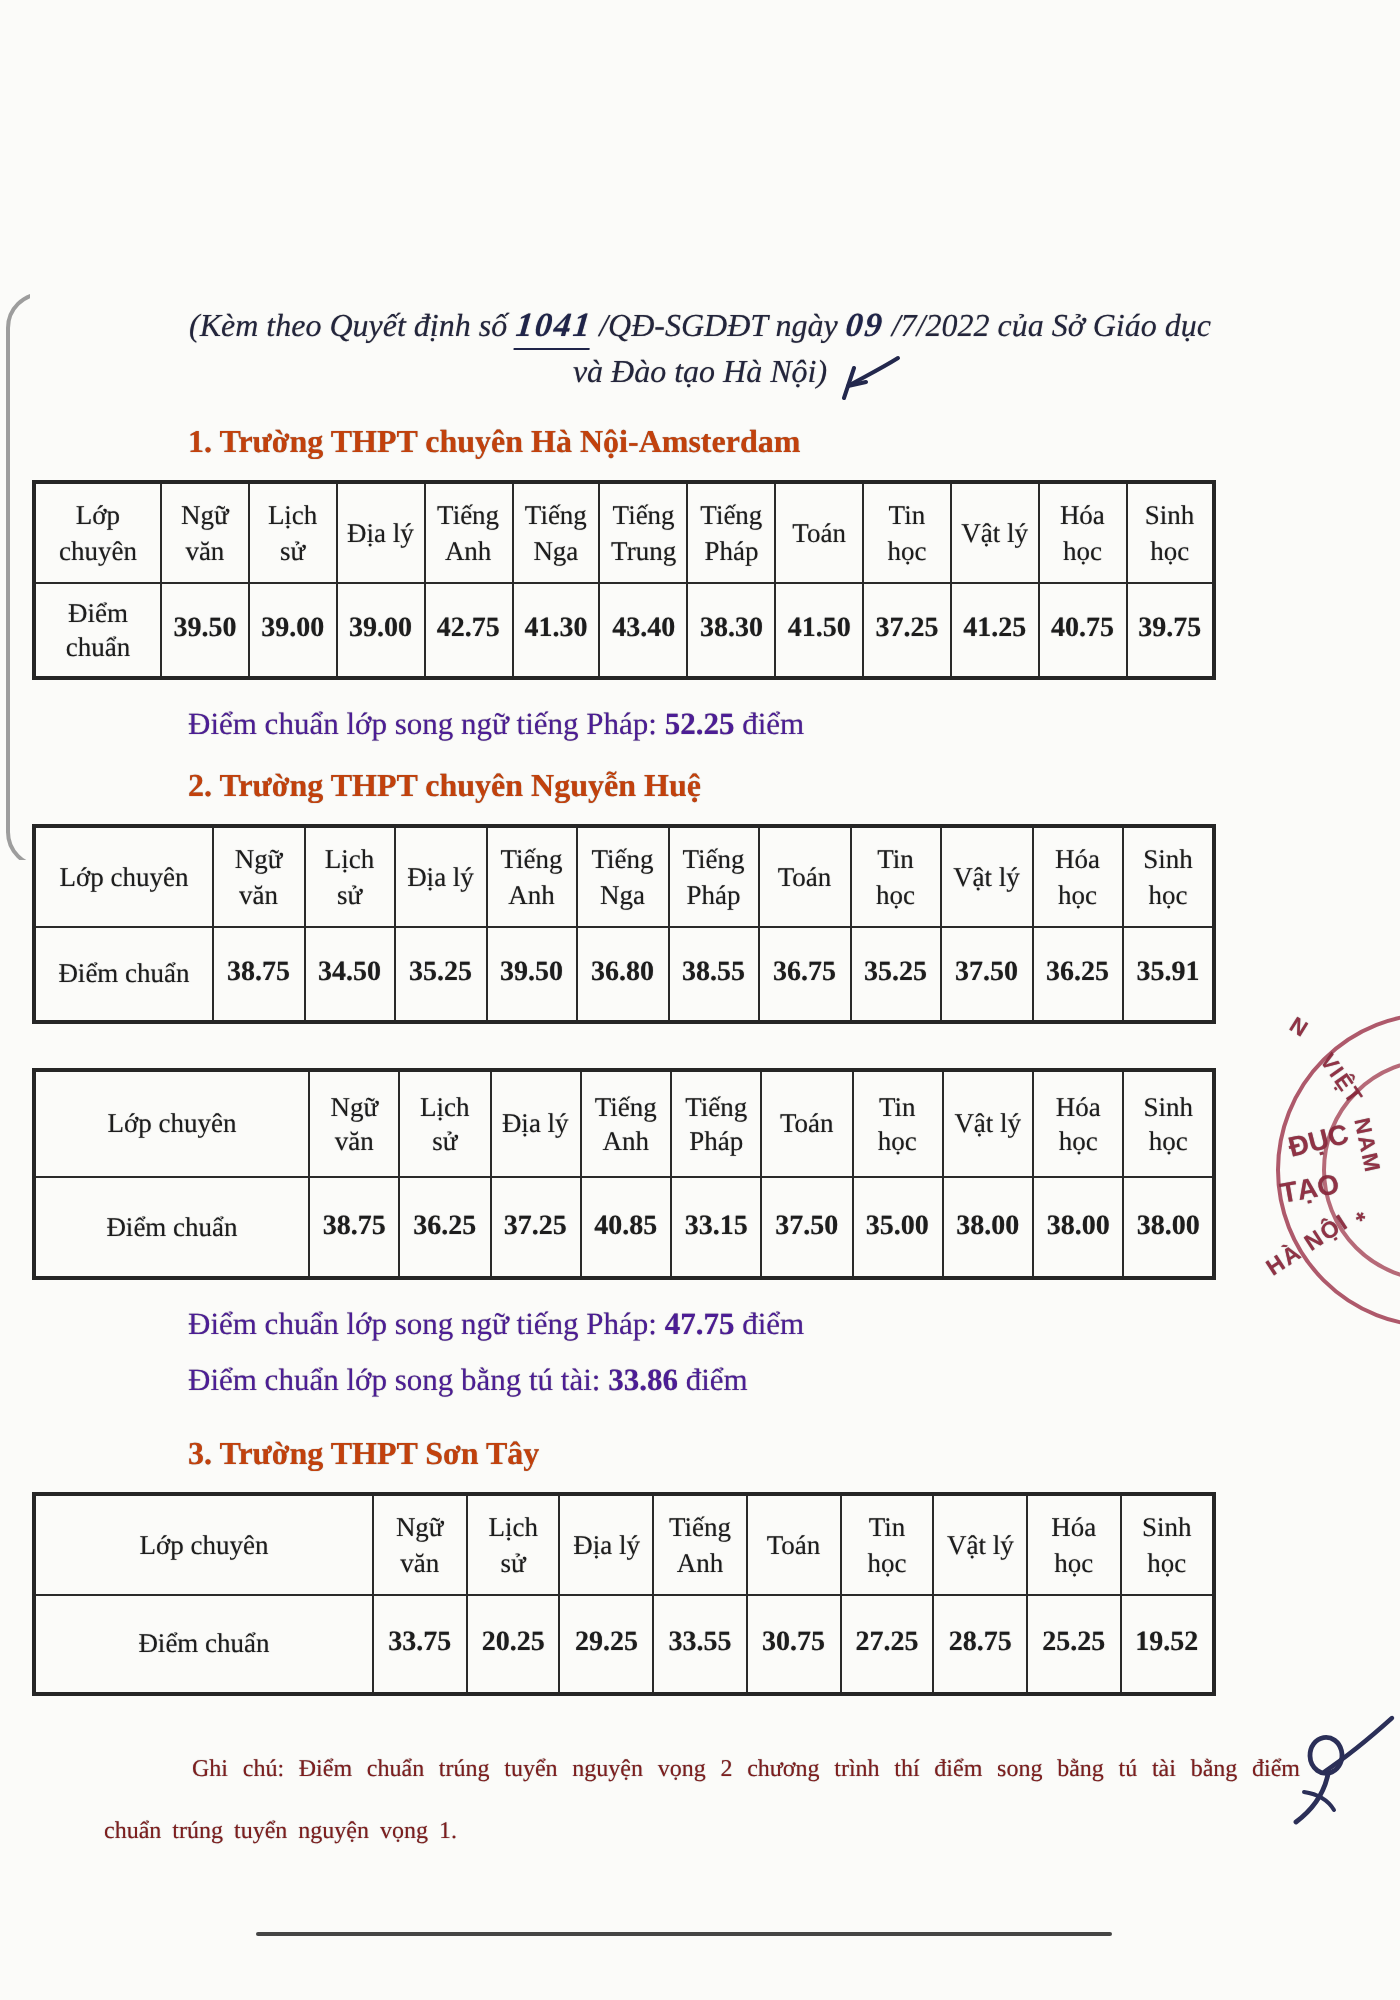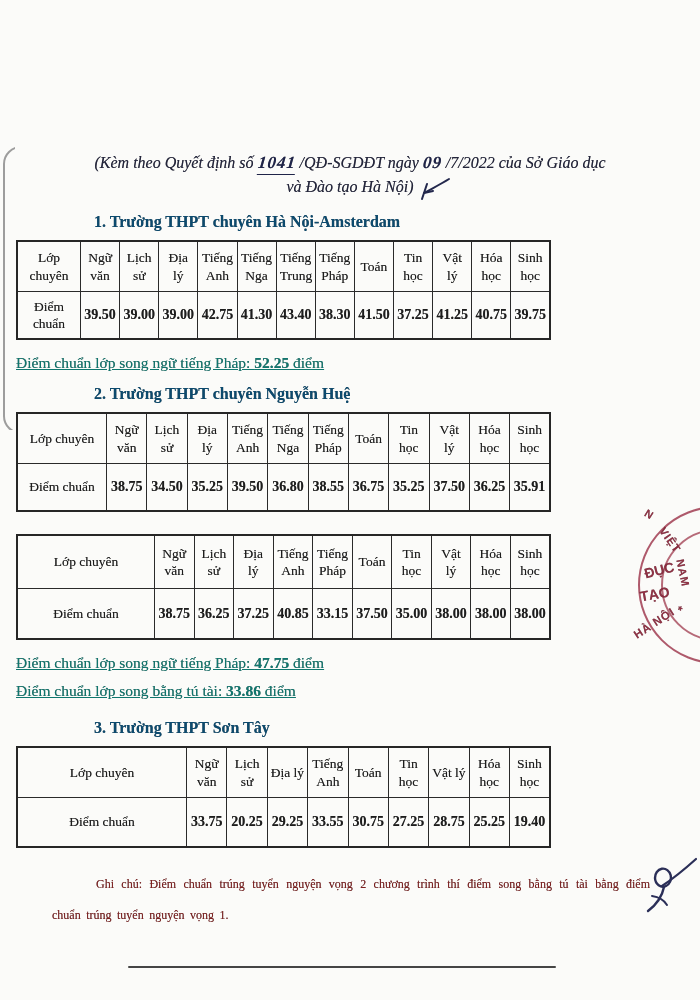--- a/index.html
+++ b/index.html
@@ -38,40 +38,40 @@
   .frag-1{left:645px;top:508px;font-size:11px;transform:rotate(32deg);}
   .frag-2{left:656px;top:534px;font-size:11px;transform:rotate(55deg);letter-spacing:1px;}
   .frag-3{left:669px;top:567px;font-size:11px;transform:rotate(78deg);letter-spacing:1px;}
   .frag-4{left:676px;top:601px;font-size:12px;transform:rotate(100deg);}
   .frag-5{left:631px;top:617px;font-size:11.5px;transform:rotate(-33deg);letter-spacing:1px;}
   .frag-6{left:644px;top:562px;font-size:14px;transform:rotate(-14deg);}
   .frag-7{left:640px;top:586px;font-size:14px;transform:rotate(-10deg);}
 
   
   .content{position:absolute;left:16px;top:210px;width:670px;}
-  .sec-heading{margin-left:78px;font-weight:700;font-size:16px;line-height:24px;color:#0c4a6e;}
-  .section table{margin-top:6px;border-collapse:collapse;width:535px;table-layout:fixed;
+  .sec-heading{margin-left:78px;font-weight:700;font-size:16px;line-height:24px;color:#c2410c;}
+  .section table{margin-top:6px;border-collapse:collapse;width:592px;table-layout:fixed;
     background:transparent;padding-left:32px;}
   .section td{border:1.6px solid #2a2a2a;text-align:center;vertical-align:middle;
     padding:1px 3px;font-size:13.5px;line-height:1.28;color:#1d1d1d;}
   .section table{border:2px solid #262626;}
   tr.header-row td{height:47px;}
   tr.data-row td{height:44px;font-weight:700;font-size:14px;}
   tr.data-row td:first-child{font-weight:400;font-size:13.5px;}
   .tbl-0 td:first-child{width:56px;}
   .tbl-1 td:first-child{width:82px;}
   .tbl-2 td:first-child{width:130px;}
   .tbl-3 td:first-child{width:162px;}
   .tbl-2 tr.header-row td{height:50px;}
   .tbl-2 tr.data-row td{height:47px;}
   .tbl-3 tr.data-row td{height:46px;}
   .sec-1{margin-top:6px;}
   .sec-2{margin-top:22px;}
   .sec-3{margin-top:12px;}
-  .note{margin-top:10px;font-size:15.5px;line-height:26px;color:#0f766e;text-decoration:underline;}
+  .note{margin-left:78px;margin-top:10px;font-size:15.5px;line-height:26px;color:#4c1d95;}
   .note + .note{margin-top:2px;}
   .note b{font-size:15.5px;}
   .footnote{margin-top:21px;margin-left:36px;width:598px;font-size:12px;line-height:31px;
     text-align:justify;text-indent:44px;color:#7f1d1d;word-spacing:2.5px;}
 
   
   .arrow-mark{position:absolute;left:417px;top:176px;}
   .pen-mark{position:absolute;left:628px;top:856px;}
 </style>
 </head>
@@ -227,21 +227,21 @@
         <tr class="data-row">
               <td>Điểm chuẩn</td>
               <td>33.75</td>
               <td>20.25</td>
               <td>29.25</td>
               <td>33.55</td>
               <td>30.75</td>
               <td>27.25</td>
               <td>28.75</td>
               <td>25.25</td>
-              <td>19.40</td>
+              <td>19.52</td>
             </tr>
       </tbody>
     </table>
     <div class="notes"></div>
   </div>
 <div class="footnote">Ghi chú: Điểm chuẩn trúng tuyển nguyện vọng 2 chương trình thí điểm song bằng tú tài bằng điểm chuẩn trúng tuyển nguyện vọng 1.</div>
     </div>
 
   <div class="divider-line"></div>
 

